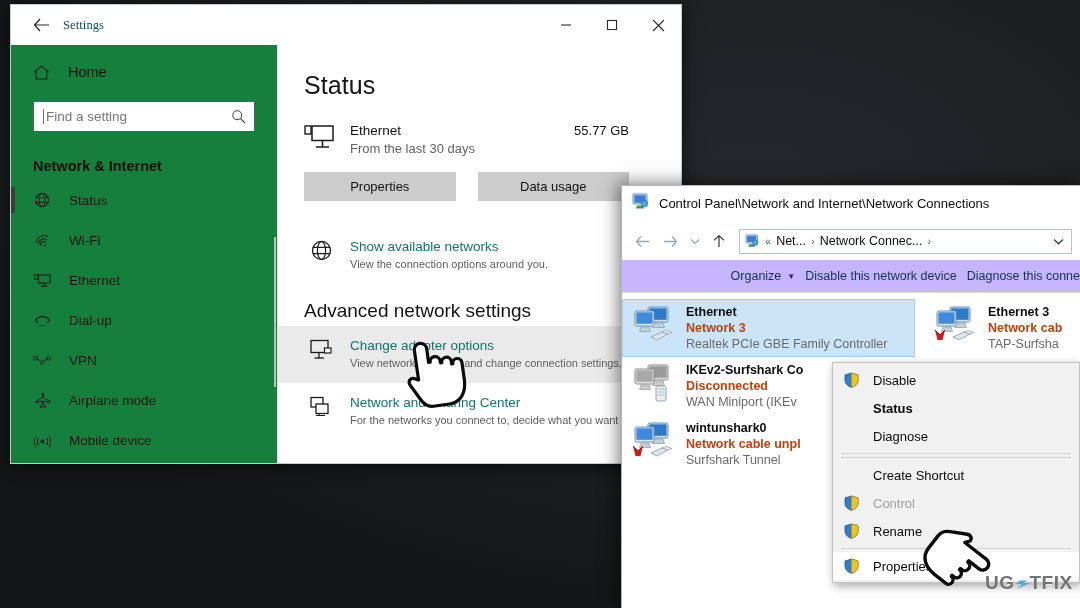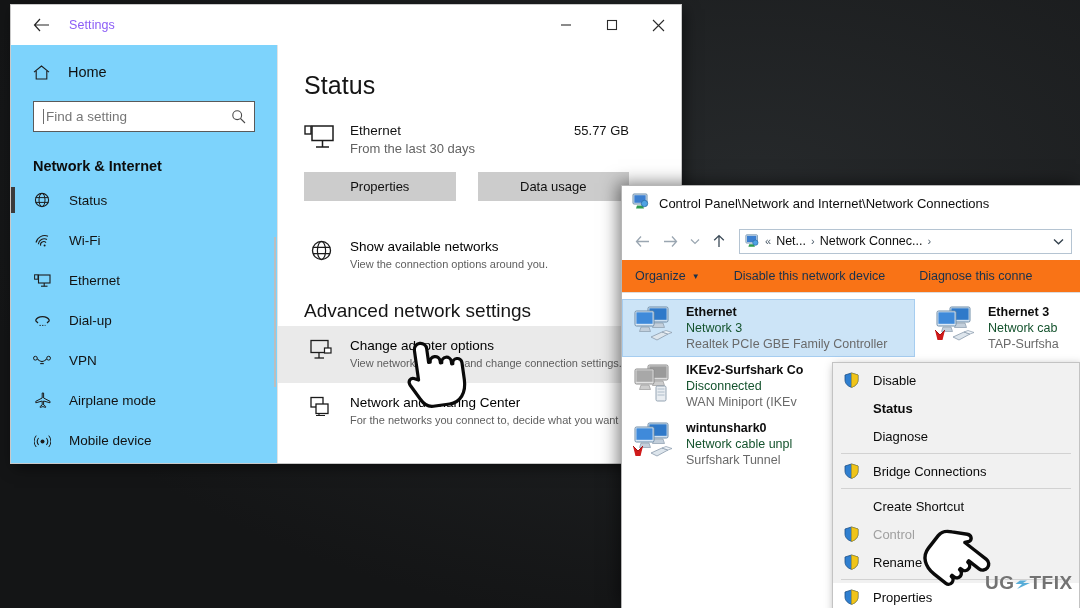--- a/index.html
+++ b/index.html
@@ -28,34 +28,34 @@
     height: 40px; background: #ffffff;
     display: flex; align-items: center;
     flex: 0 0 40px;
   }
   .tb-back {
     width: 44px; height: 32px; margin-left: 8px;
     display: flex; align-items: center; justify-content: center;
     color: #2b2b2b; font-size: 16px;
   }
   .tb-title {
-    font-size: 12.5px; color: #8b5cf6; margin-left: 6px; letter-spacing: .1px;
+    font-size: 12.5px; color: #0c4a6e; letter-spacing: .1px; font-family: Liberation Serif, serif;
   }
   .tb-spacer { flex: 1 1 auto; }
   .tb-btn {
     width: 46px; height: 32px; display:flex; align-items:center; justify-content:center;
     color:#2b2b2b; font-size: 13px;
   }
   .tb-btn svg { display:block; }
 
   #settings-body { flex: 1 1 auto; display: flex; min-height: 0; }
 
   
   #settings-sidebar {
-    width: 267px; background: #7dd3fc;
+    width: 267px; background: #15803d;
     border-right: 1px solid #e3e3e3;
     padding-top: 8px;
     position: relative;
     overflow: hidden;
   }
   #home-row {
     display: flex; align-items: center; height: 38px;
     padding-left: 22px; gap: 18px;
   }
   #home-row .ico { width: 17px; color: #1d1d1d; display:flex; align-items:center; justify-content:center;}
@@ -116,21 +116,21 @@
 
   #btn-row { display: flex; gap: 22px; margin-top: 14px; padding-right: 52px; }
   .flat-btn {
     flex: 1 1 0; height: 29px; background: #cccccc; border: 0;
     font-size: 13px; color: #101010; font-family: "Liberation Sans", sans-serif;
     cursor: default;
   }
 
   .adv-row { display: flex; align-items: flex-start; padding: 11px 0 11px 0; }
   .adv-row .ico { width: 34px; margin-right: 12px; color: #1b1b1b; display:flex; justify-content:center; padding-top:2px;}
-  .adv-row .t1 { font-size: 13.5px; color: #000000; line-height: 18px; }
+  .adv-row .t1 { font-size: 13.5px; color: #0f766e; line-height: 18px; }
   .adv-row .t2 { font-size: 11px; color: #5e5e5e; line-height: 17px; }
   #show-networks { margin-top: 26px; }
   #adv-title { font-size: 19px; color: #151515; margin-top: 16px; margin-bottom: 4px; }
   .adv-row.hl { background: #eaeaea; margin-left: -26px; padding-left: 26px; padding-right: 26px;}
 
   
   #cp-window {
     position: absolute; left: 622px; top: 186px;
     width: 458px; height: 422px;
     background: #ffffff;
@@ -152,36 +152,36 @@
     flex: 1 1 auto; height: 25px; border: 1px solid #b5c4d2; background: #fff;
     display: flex; align-items: center; padding: 0 4px 0 5px; gap: 5px;
     margin-left: 4px;
   }
   #crumbbox .cicon { width: 15px; height: 15px; display:flex; }
   #crumbbox .seg { font-size: 12.5px; color: #0f0f0f; white-space: nowrap; }
   #crumbbox .sep { font-size: 11px; color: #4a5a68; }
   #crumbbox .chev { margin-left: auto; font-size: 11px; color: #33404c; padding-right: 3px;}
 
   #cp-toolbar {
-    height: 33px; display: flex; align-items: center; gap: 34px;
-    padding: 0 0 0 13px; border-bottom: 1px solid #dcdcdc; background: #f97316;
+    height: 33px; display: flex; align-items: center; gap: 10px;
+    padding: 0 0 0 13px; border-bottom: 1px solid #dcdcdc; background: #c4b5fd; justify-content: flex-end;
   }
   #cp-toolbar .ti { font-size: 12.5px; color: #16314e; white-space: nowrap; display:flex; align-items:center; gap:6px;}
   #cp-toolbar .ti .ar { font-size: 8px; color:#16314e; }
 
   #cp-list { flex: 1 1 auto; position: relative; background: #fff; padding-top: 6px; overflow: hidden; }
   .conn {
     display: flex; align-items: flex-start; gap: 8px;
     padding: 5px 6px 5px 10px; position: relative;
     width: 293px;
   }
   .conn.sel { background: #cce4f7; border: 1px solid #a6cdf0; padding: 4px 5px 4px 9px; }
   .conn .art { width: 46px; height: 42px; position: relative; flex: 0 0 46px; }
   .conn .n1 { font-size: 12.5px; color: #0d0d0d; font-weight: bold; line-height: 16px; white-space: nowrap;}
-  .conn .n2 { font-size: 12.5px; color: #14532d; line-height: 16px; white-space: nowrap;}
+  .conn .n2 { font-size: 12.5px; color: #c2410c; line-height: 16px; white-space: nowrap; font-weight: bold;}
   .conn .n3 { font-size: 12.5px; color: #6a6a6a; line-height: 16px; white-space: nowrap;}
   #conn-right {
     position: absolute; left: 302px; top: 6px;
     width: 170px;
   }
 
   
   #ctxmenu {
     position: absolute; left: 832px; top: 362px;
     width: 248px; background: #f1f1f1;
@@ -607,29 +607,20 @@
     <span class="lbl b">Status</span>
   </div>
 
   <div class="mi">
     <span class="sh"></span>
     <span class="lbl">Diagnose</span>
   </div>
 
   <div class="msep"></div>
 
-  <div class="mi">
-    <span class="sh">
-      <svg width="15" height="16" viewBox="0 0 15 16">
-          <path d="M7.5 1 L14 3 V8 C14 12 10.5 14.5 7.5 15.3 C4.5 14.5 1 12 1 8 V3 Z" fill="#2f7fd0" stroke="#1c4f85" stroke-width=".8"></path>
-          <path d="M7.5 1 L14 3 V8 C14 12 10.5 14.5 7.5 15.3 Z" fill="#f0c419" stroke="#b8930f" stroke-width=".6"></path>
-        </svg>
-    </span>
-    <span class="lbl">Bridge Connections</span>
-  </div>
 
   <div class="msep"></div>
 
   <div class="mi">
     <span class="sh"></span>
     <span class="lbl">Create Shortcut</span>
   </div>
 
   <div class="mi">
     <span class="sh">

